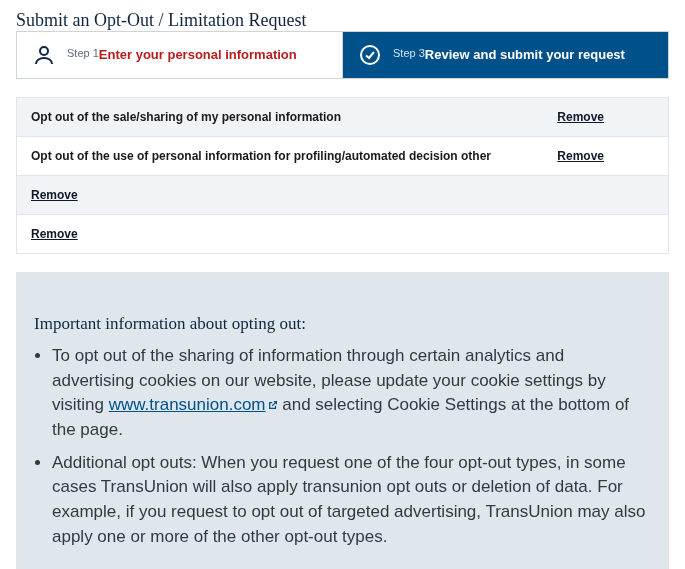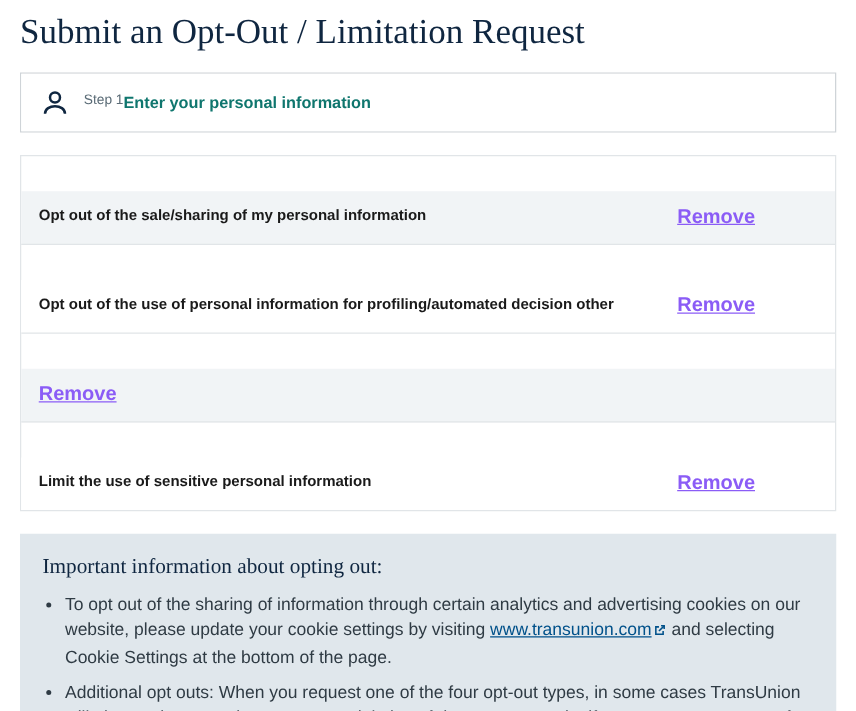--- a/index.html
+++ b/index.html
@@ -6,23 +6,23 @@
   body {
     font-family: Arial, Helvetica, sans-serif;
     background: #fff;
     color: #1a1a1a;
     width: 685px;
     padding: 10px 16px 16px 16px;
   }
   h1 {
     font-family: Georgia, 'Times New Roman', serif;
     font-weight: 400;
-    font-size: 28px;
+    font-size: 18px;
     color: #0f2640;
-    margin-bottom: 16px;
+    margin-bottom: 0;
   }
   .stepper {
     display: flex;
     border: 1px solid #cfd4d8;
     margin-bottom: 18px;
   }
   .step {
     flex: 1;
     display: flex;
     align-items: center;
@@ -33,66 +33,66 @@
   }
   .step:last-child { border-right: none; }
   .step.active {
     background: #00518a;
     color: #fff;
   }
   .step .icon { width: 26px; height: 26px; display:flex; align-items:center; justify-content:center; flex-shrink:0;}
   .step .labels { display:flex; flex-direction:row; line-height:1.25; }
   .step .step-num { font-size: 11px; color:#5a6b76; }
   .step.active .step-num { color:#cfe5f4; }
-  .step .step-title { font-size: 13px; font-weight: bold; color:#0f766e; }
+  .step .step-title { font-size: 13px; font-weight: bold; color:#b91c1c; }
   .step.active .step-title { color:#fff; }
 
   .optouts {
     border:1px solid #e1e5e8;
     margin-bottom:18px;
   }
   .opt-row {
     display:flex;
     justify-content:space-between;
     align-items:flex-start;
     gap:12px;
     padding:12px 14px;
     font-size:12px;
     color:#1a1a1a;
     border-bottom:1px solid #e1e5e8;
     background:#fff;
-    margin-top:28px;
   }
   .opt-row:nth-child(odd){ background:#f1f4f6; }
   .opt-row:last-child{ border-bottom:none; }
   .opt-row .label { font-weight:bold; flex:1; }
   .opt-row a.remove {
-    color:#8b5cf6;
+    color:#0f172a;
     text-decoration:underline;
-    font-size:16px;
+    font-size:12px;
     font-weight:bold;
     cursor:pointer;
     white-space:nowrap;
     margin-right:50px;
   }
 
   .info-box {
     background:#e0e7ec;
     padding:16px 18px;
     margin-bottom:14px;
   }
   .info-box h2 {
     font-family: Georgia, 'Times New Roman', serif;
     font-weight:400;
     font-size:17px;
     color:#0f2640;
     margin-bottom:10px;
+    margin-top:26px;
   }
   .info-box ul { list-style: disc; padding-left:18px; }
-  .info-box li { font-size:14px; color:#2f3b44; line-height:1.45; margin-bottom:8px; }
+  .info-box li { font-size:17px; color:#2f3b44; line-height:1.45; margin-bottom:8px; }
   .info-box a { color:#00518a; text-decoration:underline; }
   .ext-icon { display:inline-block; vertical-align:middle; margin-left:2px; }
 
   hr.sep { border:none; border-top:1px solid #cfd4d8; margin:14px 0 16px 0; }
 
   .actions { display:flex; justify-content:space-between; align-items:center; }
   .btn {
     font-family:inherit;
     font-size:12px;
     font-weight:bold;
@@ -122,36 +122,47 @@
       <svg width="24" height="24" viewBox="0 0 24 24" fill="none" stroke="#0f2640" stroke-width="2">
           <circle cx="12" cy="8" r="4"></circle>
           <path d="M4 21c0-4 4-6 8-6s8 2 8 6"></path>
         </svg>
     </span>
     <span class="labels">
       <span class="step-num">Step 1</span>
       <span class="step-title">Enter your personal information</span>
     </span>
   </div>
+  <div class="step active">
+    <span class="icon">
+      <svg width="24" height="24" viewBox="0 0 24 24" fill="none" stroke="#fff" stroke-width="2">
+          <circle cx="12" cy="12" r="9"></circle>
+          <path d="M8 12.5 L11 15 L16 9"></path>
+        </svg>
+    </span>
+    <span class="labels">
+      <span class="step-num">Step 3</span>
+      <span class="step-title">Review and submit your request</span>
+    </span>
+  </div>
 </div>
 
 <div class="optouts">
   <div class="opt-row">
     <span class="label">Opt out of the sale/sharing of my personal information</span>
     <a class="remove">Remove</a>
   </div>
   <div class="opt-row">
     <span class="label">Opt out of the use of personal information for profiling/automated decision other</span>
     <a class="remove">Remove</a>
   </div>
   <div class="opt-row">
     <a class="remove">Remove</a>
   </div>
   <div class="opt-row">
-    <span class="label">Limit the use of sensitive personal information</span>
     <a class="remove">Remove</a>
   </div>
 </div>
 
 <div class="info-box">
   <h2>Important information about opting out:</h2>
   <ul>
     <li>
       <span>To opt out of the sharing of information through certain analytics and advertising cookies on our website, please update your cookie settings by visiting </span><a>www.transunion.com</a><span class="ext-icon"><svg width="10" height="10" viewBox="0 0 24 24" fill="none" stroke="#00518a" stroke-width="3">
             <path d="M14 4h6v6"></path>

